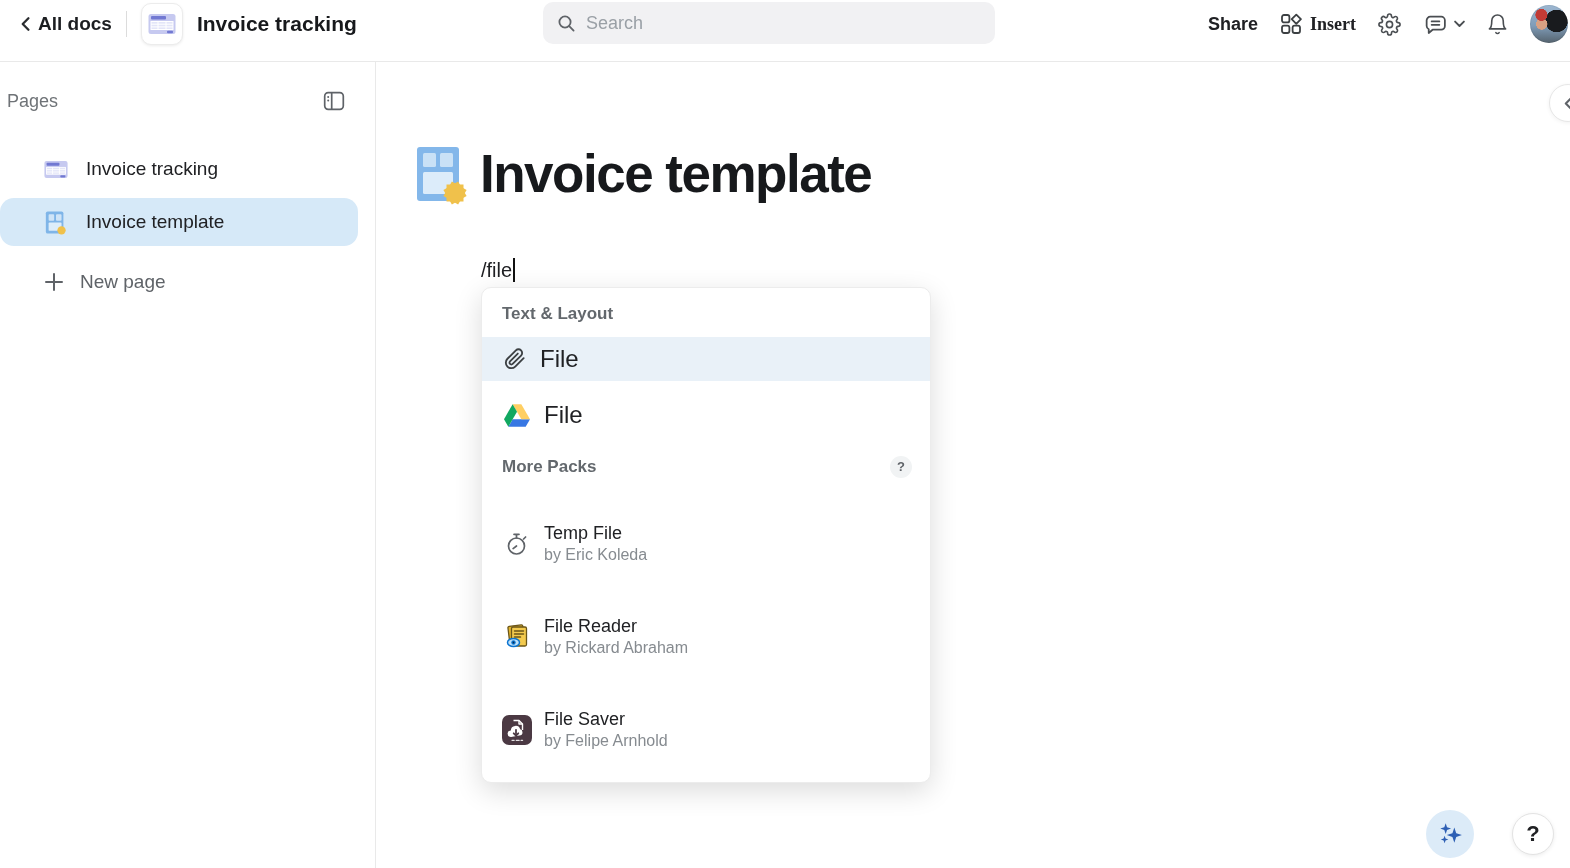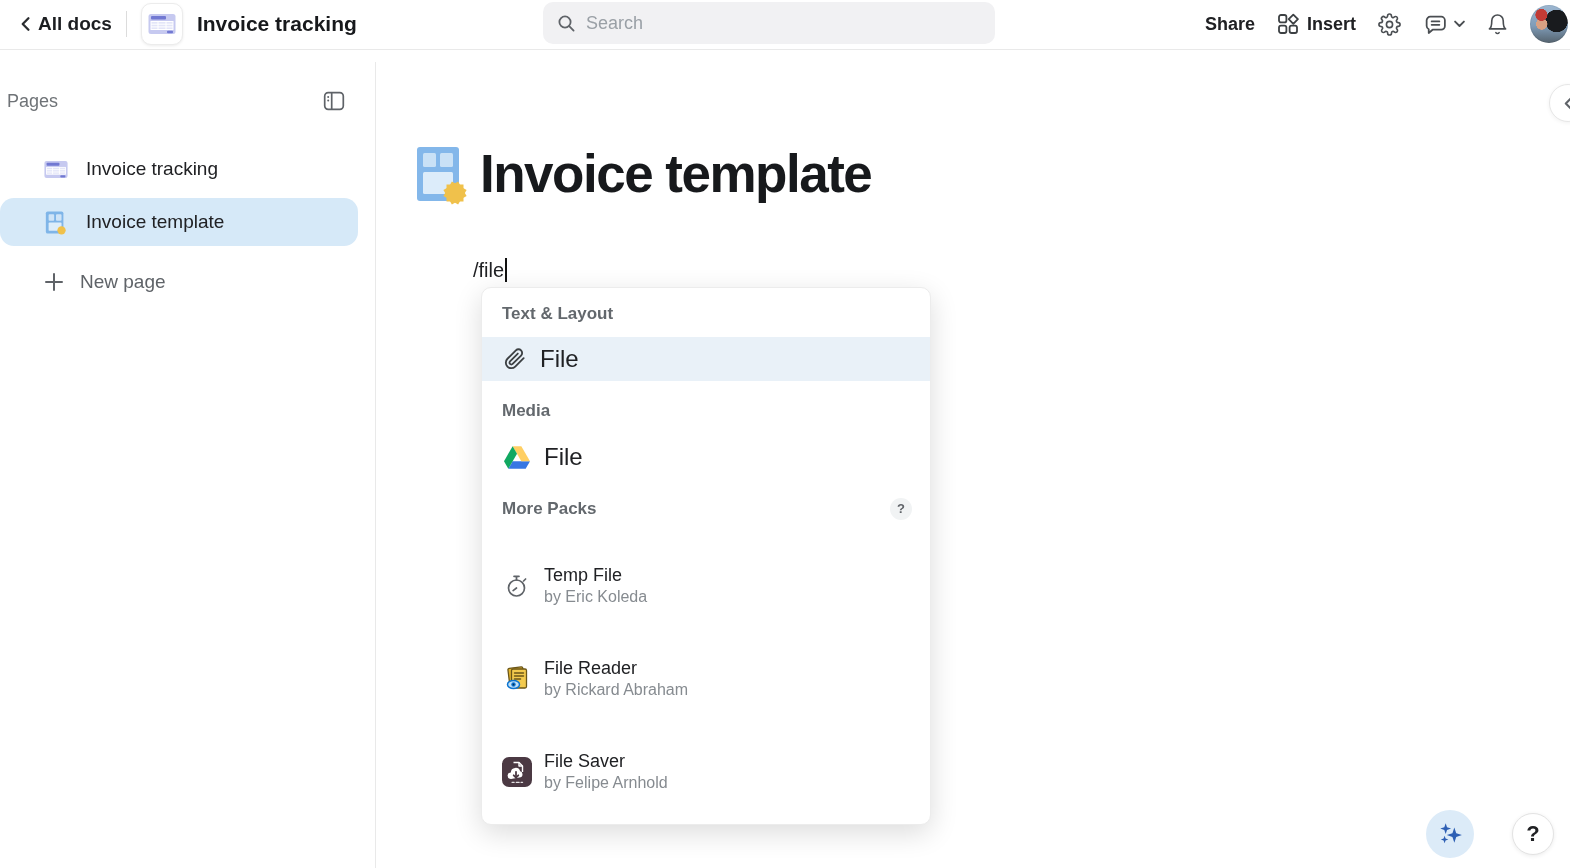--- a/index.html
+++ b/index.html
@@ -1,36 +1,36 @@
 <!DOCTYPE html>
 <html><head>
 <meta charset="utf-8">
 <style>
   * { margin:0; padding:0; box-sizing:border-box; }
   html,body { width:1570px; height:868px; overflow:hidden; background:#fff;
     font-family:"Liberation Sans", sans-serif; color:#202124; }
   .app { position:relative; width:1570px; height:868px; background:#fff; overflow:hidden; }
 
   
-  .header { position:absolute; top:0; left:0; width:1570px; height:50px;
+  .header { position:absolute; top:0; left:0; width:1570px; height:62px;
     border-bottom:1px solid #e9e9e9; background:#fff; z-index:20; }
   .header-left { position:absolute; left:18px; top:0; height:48px; display:flex; align-items:center; gap:14px; }
   .back-btn { display:flex; align-items:center; gap:6px; cursor:pointer; }
   .back-btn span { font-size:19px; font-weight:700; color:#1c1e21; }
   .hdr-divider { width:1px; height:26px; background:#dcdcdc; }
   .doc-icon-box { width:42px; height:42px; border-radius:10px; background:#fff;
     border:1px solid #ececec; box-shadow:0 1px 3px rgba(0,0,0,.08);
     display:flex; align-items:center; justify-content:center; }
   .doc-title { font-size:21px; font-weight:700; color:#17191c; }
   .search { position:absolute; left:543px; top:2px; width:452px; height:42px;
     background:#f1f1f3; border-radius:10px; display:flex; align-items:center; padding:0 14px; gap:10px; }
   .search-ph { font-size:18px; color:#9aa0a6;text-align:center; }
   .header-right { position:absolute; right:2px; top:0; height:48px; display:flex; align-items:center; gap:22px; }
   .hdr-txt-btn { font-size:18px; font-weight:600; color:#202124; cursor:pointer; }
-  .insert-btn { display:flex; align-items:center; gap:8px; cursor:pointer; }
+  .insert-btn { display:flex; align-items:center; gap:8px; cursor:pointer;font-family:Liberation Serif, serif; }
   .icon-btn { display:flex; align-items:center; cursor:pointer; }
   .comment-group { display:flex; align-items:center; gap:6px; cursor:pointer; }
   .avatar { width:38px; height:38px; border-radius:50%;
     background:
       radial-gradient(circle at 30% 26%, #c23b36 0 15%, rgba(194,59,54,0) 16%),
       radial-gradient(circle at 31% 50%, #d9a183 0 17%, rgba(217,161,131,0) 18%),
       radial-gradient(circle at 70% 42%, #191b1e 0 32%, rgba(25,27,30,0) 33%),
       linear-gradient(180deg, #9db8d2 0%, #7f9cb8 55%, #55636e 100%);
     box-shadow:inset 0 0 0 1px rgba(0,0,0,.08); cursor:pointer; }
 
@@ -48,21 +48,21 @@
     gap:16px; padding-left:44px; width:358px; cursor:pointer; }
   .new-page .lbl { font-size:19px; color:#5f6368; }
 
   
   .main { position:absolute; top:62px; left:377px; width:1193px; height:806px; background:#fff; }
   .collapse-btn { position:absolute; top:22px; right:-17px; width:38px; height:38px;
     border-radius:50%; background:#fff; border:1px solid #e7e7e7;
     box-shadow:0 1px 4px rgba(0,0,0,.06); display:flex; align-items:center; justify-content:center; cursor:pointer; }
   .title-row { position:absolute; top:83px; left:36px; display:flex; align-items:flex-start; gap:13px; }
   .page-title { font-size:53px; font-weight:800; letter-spacing:-1.5px; color:#17191c; line-height:58px; }
-  .slash-line { position:absolute; top:196px; left:96px; display:flex; align-items:center; }
+  .slash-line { position:absolute; top:196px; left:104px; display:flex; align-items:center; }
   .slash-text { font-size:20px; color:#202124; }
   .caret { width:2px; height:24px; background:#111; margin-left:1px; animation:blink 1.1s steps(1) infinite; }
   @keyframes blink { 50% { opacity:0; } }
 
   
   .slash-menu { position:absolute; top:225px; left:104px; width:450px;
     background:#fff; border:1px solid #ececec; border-radius:10px;
     box-shadow:0 8px 28px rgba(0,0,0,.14); padding:14px 0 10px 0; z-index:10; }
   .menu-header { position:relative; padding:0 20px; font-size:17px; font-weight:700; color:#63686d; line-height:24px; }
   .menu-row { height:44px; display:flex; align-items:center; gap:14px; padding:0 22px; cursor:pointer; }
@@ -234,21 +234,20 @@
 
       <div class="menu-header">Text &amp; Layout</div>
 
       <div class="menu-row highlighted mt11">
         <svg width="22" height="22" viewBox="0 0 24 24">
           <path d="M21.44 11.05l-9.19 9.19a6 6 0 0 1-8.49-8.49l9.19-9.19a4 4 0 1 1 5.66 5.66l-9.2 9.19a2 2 0 0 1-2.83-2.83l8.49-8.48" fill="none" stroke="#3c4043" stroke-width="2" stroke-linecap="round" stroke-linejoin="round"></path>
         </svg>
         <span class="row-label">File</span>
       </div>
 
-      <div class="menu-header mt18">Media</div>
 
       <div class="menu-row mt12">
         <svg width="26" height="23" viewBox="0 0 1443 1250">
           <polygon fill="#3777E3" points="240,1250 480,835 1443,835 1202,1250"></polygon>
           <polygon fill="#FFCF63" points="962,835 1443,835 962,2 480,2"></polygon>
           <polygon fill="#11A861" points="0,835 240,1250 722,418 480,2"></polygon>
         </svg>
         <span class="row-label">File</span>
       </div>
 

